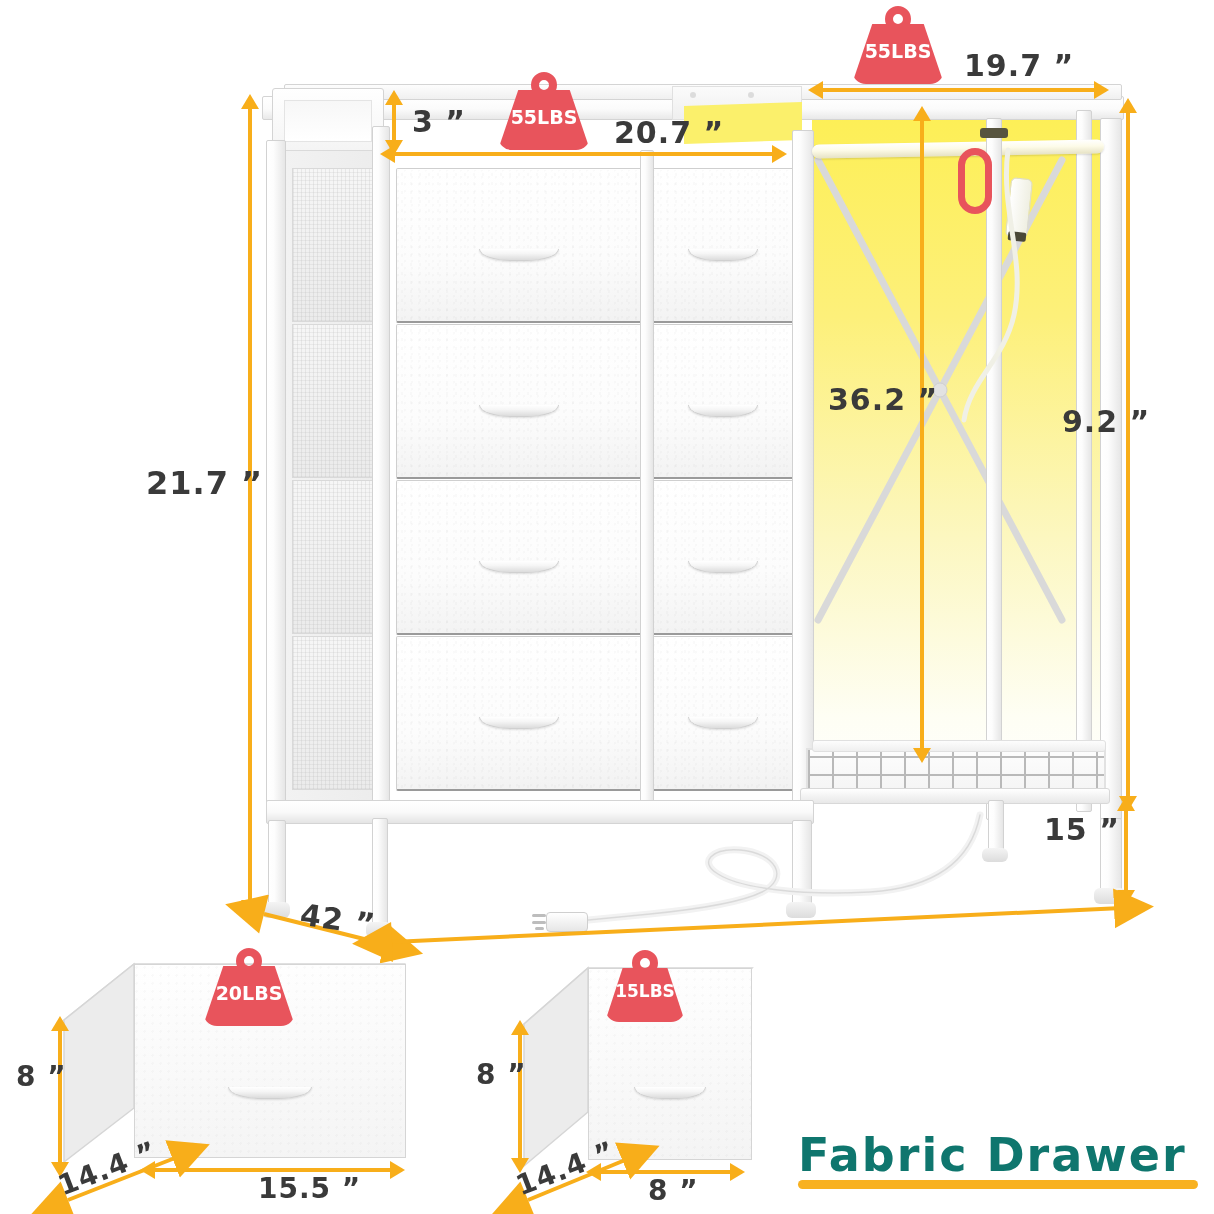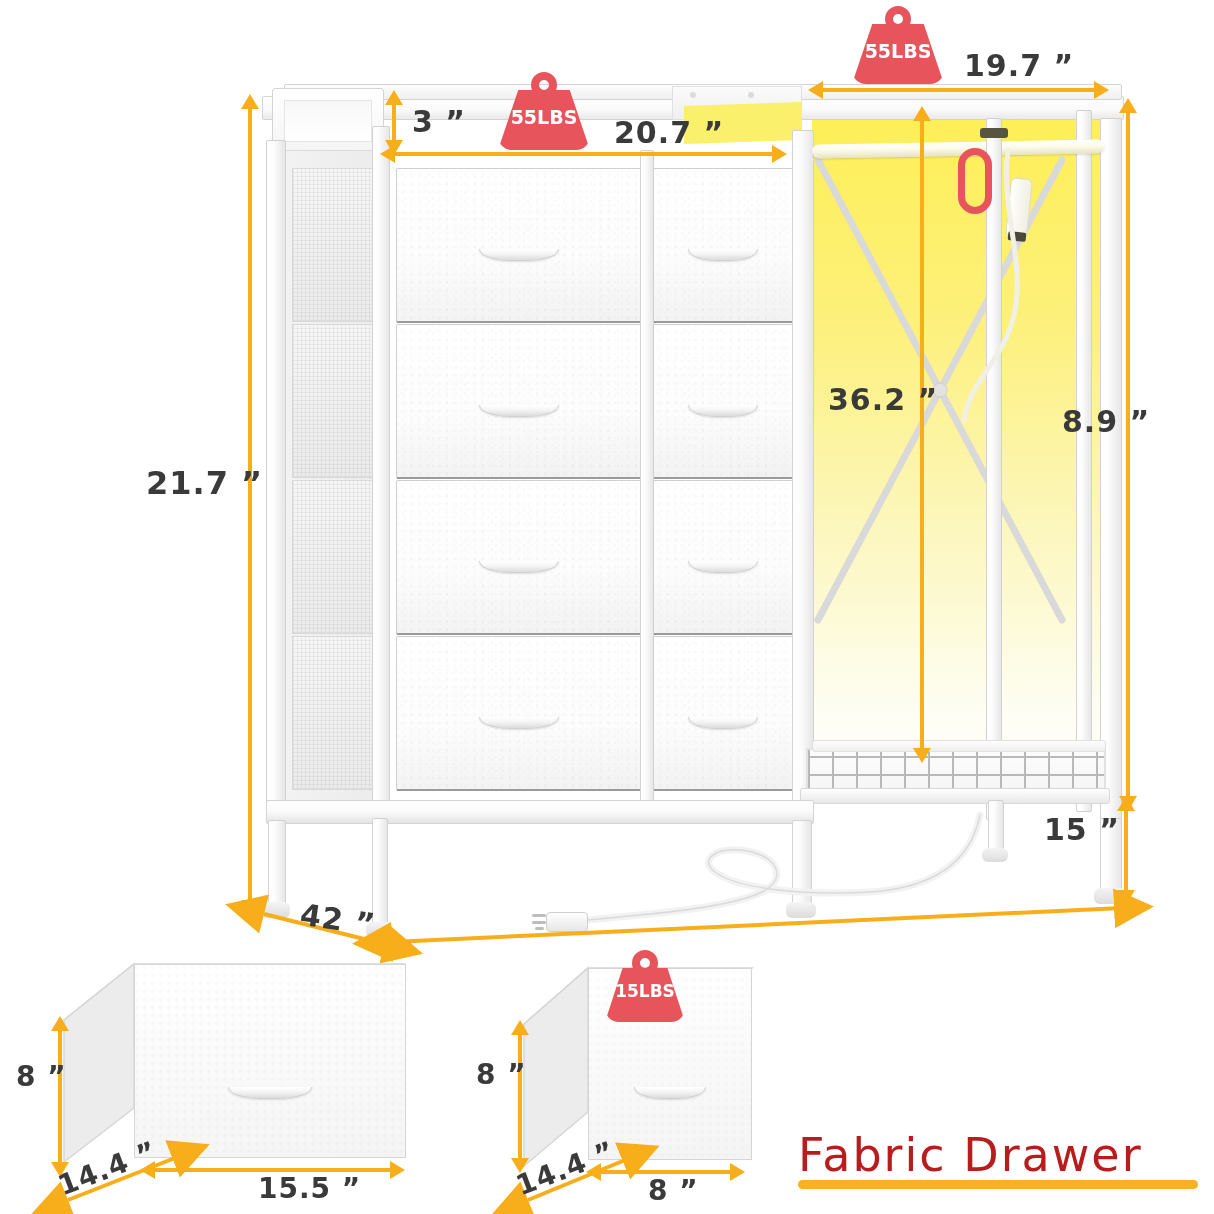--- a/index.html
+++ b/index.html
@@ -80,21 +80,21 @@
         radial-gradient(circle at 20% 30%, rgba(0,0,0,.02) 0 1.2px, transparent 1.4px),
         linear-gradient(175deg,#ffffff,#f4f4f4);
       background-size:8px 8px,100% 100%;
       border:1px solid #d5d5d5;}
   .box-top{position:absolute;
       background:repeating-linear-gradient(90deg, rgba(160,160,160,.16) 0 1px, transparent 1px 4px),
                  linear-gradient(180deg,#f0f0f0,#e6e6e6);
       border:1px solid #d7d7d7;}
 
   
-  .brand{position:absolute;color:#b91c1c;font-weight:400;letter-spacing:2px;
+  .brand{position:absolute;color:#0f766e;font-weight:700;letter-spacing:2px;
          font-family:"DejaVu Sans","Liberation Sans",sans-serif;}
   .brand-underline{position:absolute;background:#F8B120;border-radius:5px;}
 
   .cordpath{position:absolute;}
 </style>
 </head>
 <body>
 
 <div class="stage">
 
@@ -244,21 +244,21 @@
   <div class="dim-text" style="left:964px;top:48px;font-size:30px;text-align:center;">19.7 ”</div>
 
   <div class="yline yv" style="left:920px;top:118px;height:632px;"></div>
   <div class="ahead ah-up" style="left:913px;top:106px;"></div>
   <div class="ahead ah-down" style="left:913px;top:748px;"></div>
   <div class="dim-text" style="left:828px;top:382px;font-size:30px;">36.2 ”</div>
 
   <div class="yline yv" style="left:1126px;top:110px;height:688px;"></div>
   <div class="ahead ah-up" style="left:1119px;top:98px;"></div>
   <div class="ahead ah-down" style="left:1119px;top:796px;"></div>
-  <div class="dim-text" style="left:1062px;top:404px;font-size:30px;">8.9 ”</div>
+  <div class="dim-text" style="left:1062px;top:404px;font-size:30px;">9.2 ”</div>
 
   <div class="yline yv" style="left:1124px;top:808px;height:88px;"></div>
   <div class="ahead ah-up" style="left:1117px;top:796px;"></div>
   <div class="ahead ah-down" style="left:1117px;top:890px;"></div>
   <div class="dim-text" style="left:1044px;top:812px;font-size:30px;">15 ”</div>
 
   <svg class="abs" style="left:250px;top:900px;width:230px;height:60px;overflow:visible;">
     <defs>
       <marker id="mkL" markerWidth="12" markerHeight="12" refX="10" refY="5" orient="auto">
         <path d="M10,0 L10,10 L0,5 z" fill="#F8AE1A"></path>
@@ -315,20 +315,25 @@
   <svg class="abs" style="left:52px;top:1148px;width:160px;height:70px;overflow:visible;">
     <line x1="16" y1="52" x2="128" y2="8" stroke="#F8AE1A" stroke-width="4" marker-start="url(#mkL)" marker-end="url(#mkR)"></line>
   </svg>
   <div class="dim-text" style="left:56px;top:1152px;font-size:28px;transform:rotate(-21deg);">14.4 ”</div>
 
   <div class="yline yh" style="left:152px;top:1168px;width:250px;"></div>
   <div class="ahead ah-left" style="left:140px;top:1161px;"></div>
   <div class="ahead ah-right" style="left:390px;top:1161px;"></div>
   <div class="dim-text" style="left:258px;top:1172px;font-size:28px;">15.5 ”</div>
 
+  <div class="weight" style="left:203px;top:948px;">
+    <div class="ring"></div>
+    <div class="body2" style="clip-path:polygon(22% 0%, 78% 0%, 100% 100%, 0% 100%);border-radius:8px 8px 14px 14px;"></div>
+    <div class="lbl">20LBS</div>
+  </div>
 
   <svg class="abs" style="left:516px;top:962px;width:250px;height:90px;overflow:visible;">
     <polygon points="8,62 72,6 236,6 176,62" fill="#eaeaea" stroke="#d6d6d6" stroke-width="1.5"></polygon>
     <polygon points="18,57 78,12 228,12 172,57" fill="#f6f6f6" stroke="#e0e0e0" stroke-width="1"></polygon>
   </svg>
   <svg class="abs" style="left:516px;top:962px;width:180px;height:230px;overflow:visible;">
     <polygon points="8,62 72,6 72,150 8,204" fill="#ececec" stroke="#d6d6d6" stroke-width="1.5"></polygon>
   </svg>
   <div class="box-front" style="left:588px;top:968px;width:162px;height:190px;">
     <div class="handle" style="top:118px;width:70px;"></div>

